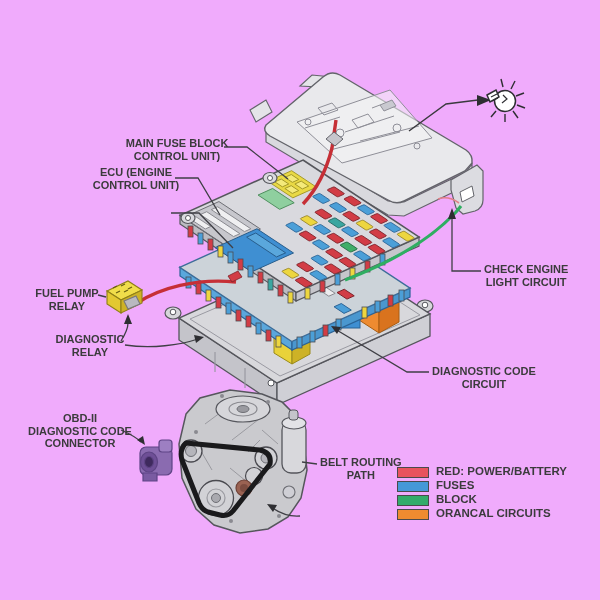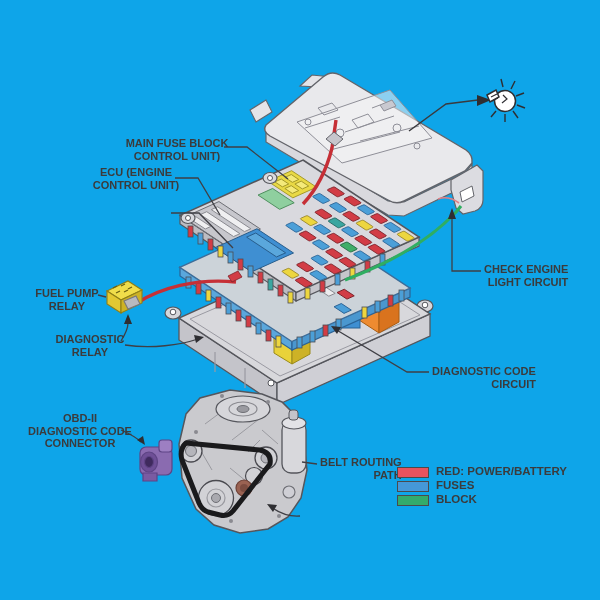--- a/index.html
+++ b/index.html
@@ -1,22 +1,22 @@
 <!DOCTYPE html>
 <html><head>
 <meta charset="utf-8">
 <style>
   html,body{margin:0;padding:0;background:#ffffff;}
-  #stage{position:relative;width:600px;height:600px;background:#0ea5e9;overflow:hidden;
+  #stage{position:relative;width:600px;height:600px;background:#f0abfc;overflow:hidden;
          font-family:"Liberation Sans", sans-serif;}
   svg{position:absolute;left:0;top:0;}
   .callout{position:absolute;font-weight:700;color:#3b3b3c;font-size:11px;line-height:1.14;
            white-space:pre-line;text-align:center;letter-spacing:0;}
   .callout.ctr{transform:translateX(-50%);}
-  .callout.left{text-align:right;}
+  .callout.left{text-align:center;}
   #legend{position:absolute;left:397px;top:467px;}
   .lg-row{display:flex;align-items:center;margin-bottom:4px;height:10px;}
   .lg-sw{width:30px;height:9px;border:1.6px solid #4a4a4c;margin-right:7px;flex:none;}
   .lg-lab{font-weight:700;font-size:11.5px;color:#3b3b3c;white-space:nowrap;line-height:1;}
 </style>
 </head>
 <body>
 
 <div id="stage">
 
@@ -331,15 +331,19 @@
     <span class="lg-lab">RED: POWER/BATTERY</span>
   </div>
   <div class="lg-row">
     <span class="lg-sw" style="background: rgb(69, 152, 216);"></span>
     <span class="lg-lab">FUSES</span>
   </div>
   <div class="lg-row">
     <span class="lg-sw" style="background: rgb(51, 171, 107);"></span>
     <span class="lg-lab">BLOCK</span>
   </div>
+  <div class="lg-row">
+    <span class="lg-sw" style="background: rgb(238, 139, 48);"></span>
+    <span class="lg-lab">ORANCAL CIRCUITS</span>
+  </div>
 </div>
 
 </div>
 
 </body></html>

